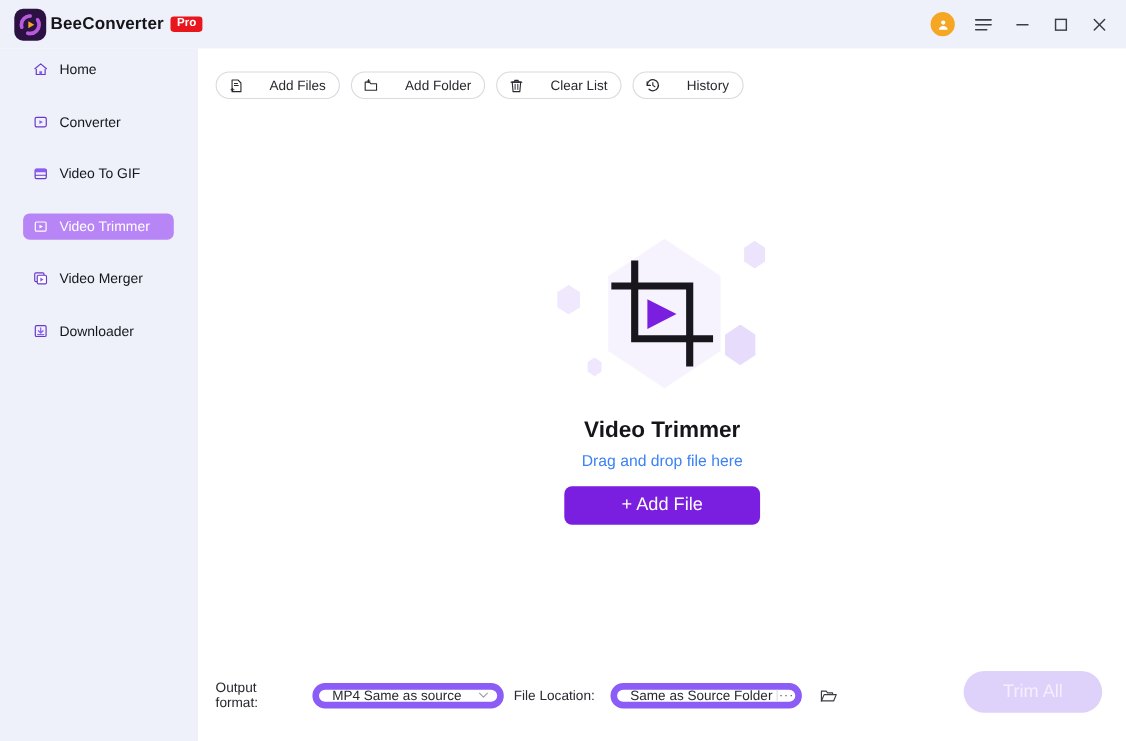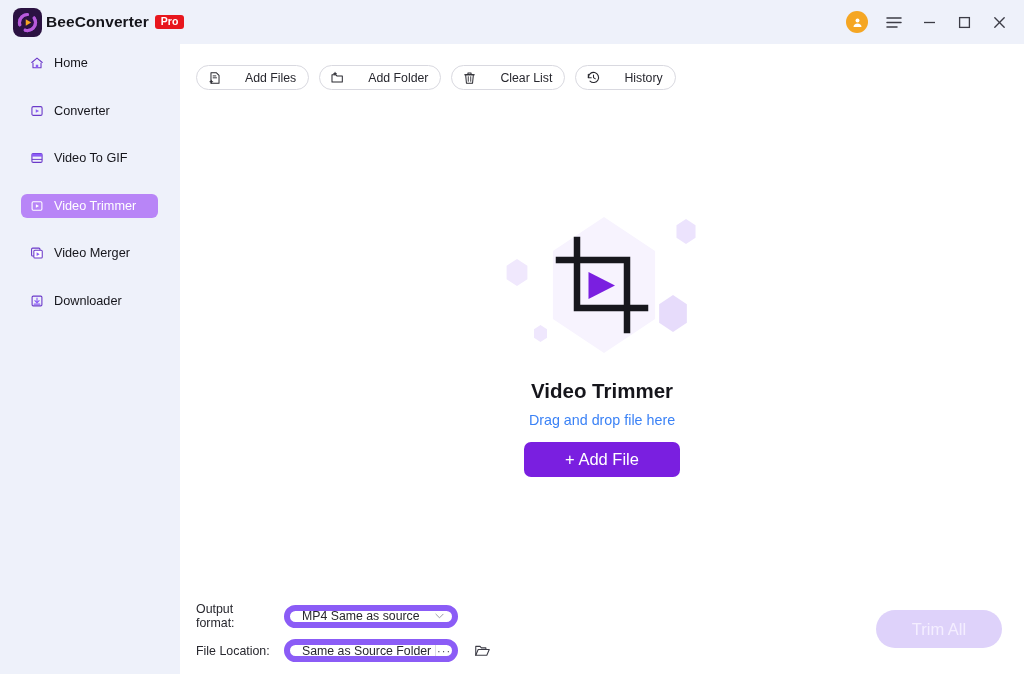--- a/index.html
+++ b/index.html
@@ -204,39 +204,39 @@
     font-size: 14.3px;
     color: #3b82f6;
     margin-bottom: 14px;
   }
   .add-file-btn {
     background: #7a1fe0;
     color: #ffffff;
     font-size: 16.5px;
     border: none;
     border-radius: 7px;
-    width: 156px;
+    width: 178px;
     height: 35px;
     display: flex;
     align-items: center;
     justify-content: center;
   }
 
   
   .footer {
     position: absolute;
     left: 0; right: 0; bottom: 0;
     height: 84px;
     padding: 0 22px 0 16px;
     display: flex;
     align-items: center;
   }
   .footer-left {
     display: flex;
-    flex-direction: column;
+    flex-direction: row;
     gap: 9px;
   }
   .f-row {
     display: flex;
     align-items: center;
     gap: 10px;
   }
   .f-label {
     font-size: 12.4px;
     color: #28282f;

